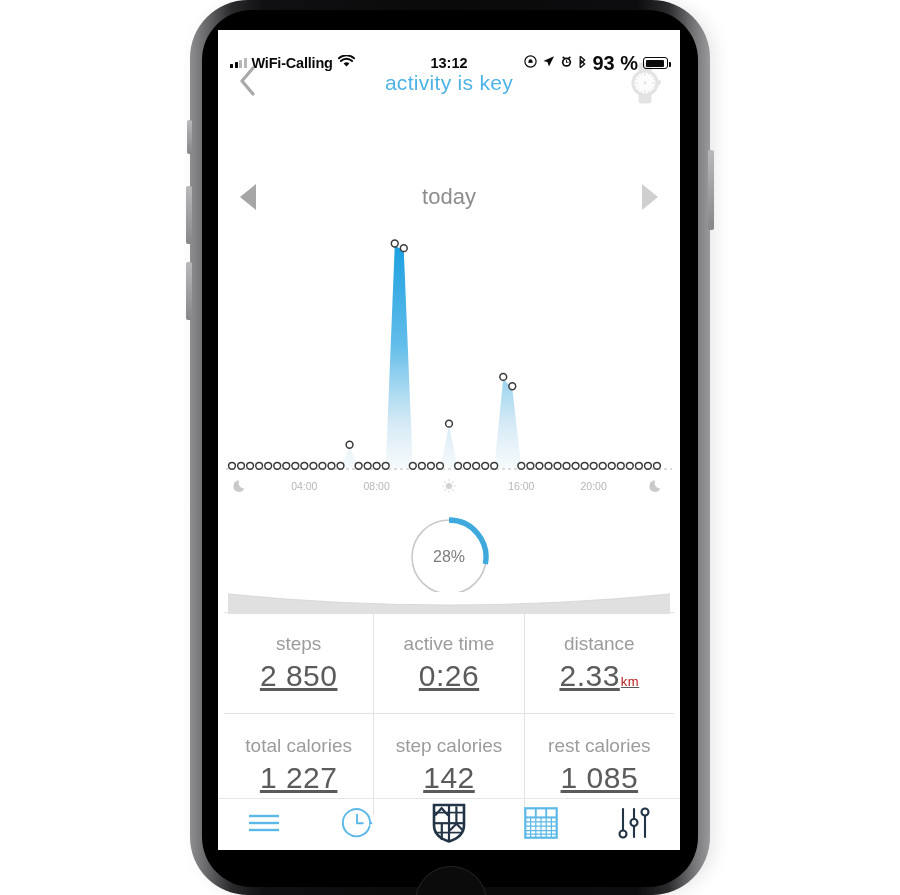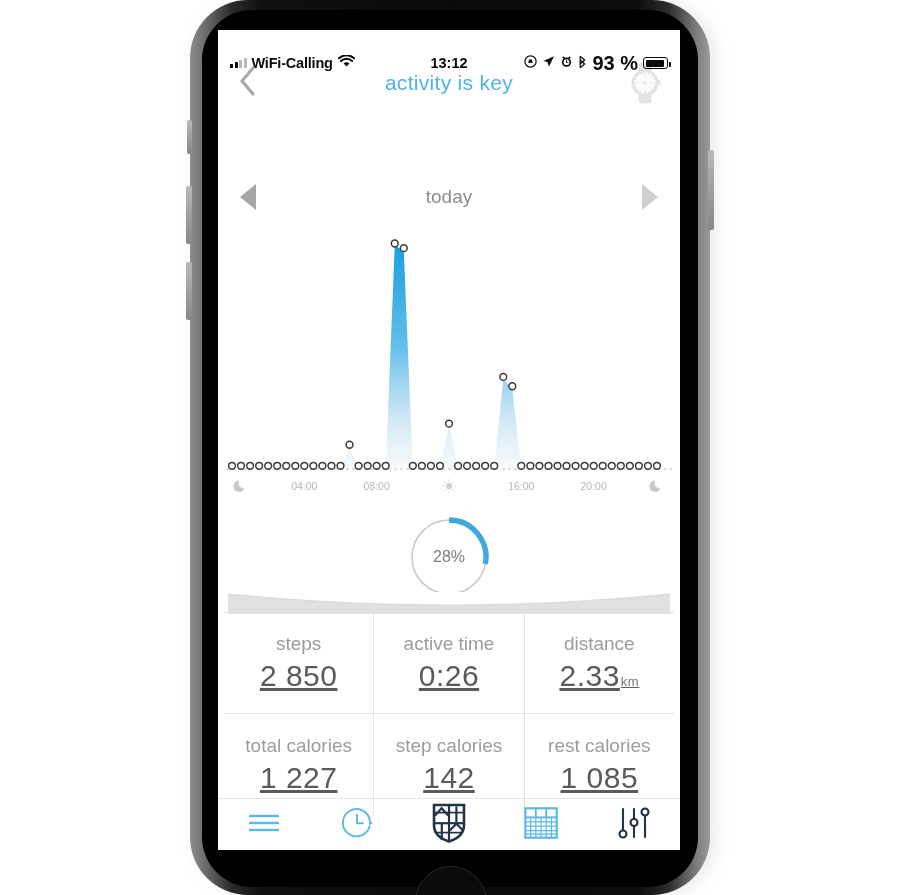--- a/index.html
+++ b/index.html
@@ -122,21 +122,21 @@
     position: absolute; right: 12px; top: 4px;
     width: 46px; height: 46px;
   }
 
   
   .dayrow {
     position: absolute; left: 0; top: 138px;
     width: 462px; height: 58px;
     display: flex; align-items: center; justify-content: center;
   }
-  .day-label { font-size: 19px; color: #8d8d8d; }
+  .day-label { font-size: 22px; color: #8d8d8d; }
   .day-prev, .day-next {
     position: absolute; top: 14px;
     width: 32px; height: 30px;
     display: flex; align-items: center; justify-content: center;
   }
   .day-prev { left: 14px; }
   .day-next { right: 14px; }
   .tri-l { width: 0; height: 0; border-style: solid;
     border-width: 13px 16px 13px 0; border-color: transparent #a6a6a6 transparent transparent; }
   .tri-r { width: 0; height: 0; border-style: solid;
@@ -198,21 +198,21 @@
     display: flex; flex-direction: column;
     align-items: center; justify-content: center;
     border-right: 1px solid #e2e2e2;
   }
   .stat-cell:last-child { border-right: none; }
   .stat-label { font-size: 19px; color: #9c9c9c; margin-bottom: 4px; }
   .stat-value {
     font-size: 30px; color: #5b5b5b; font-weight: 300;
     letter-spacing: .5px; display: flex; align-items: baseline; text-decoration: underline;
   }
-  .stat-unit { font-size: 13px; color: #737373; margin-left: 1px; }
+  .stat-unit { font-size: 13px; color: #b91c1c; margin-left: 1px; }
 
   
   .tabbar {
     position: absolute; left: 0; bottom: 0;
     width: 462px; height: 52px;
     border-top: 1px solid #e6e6e6;
     display: flex; align-items: center;
   }
   .tab {
     flex: 1 1 0;

